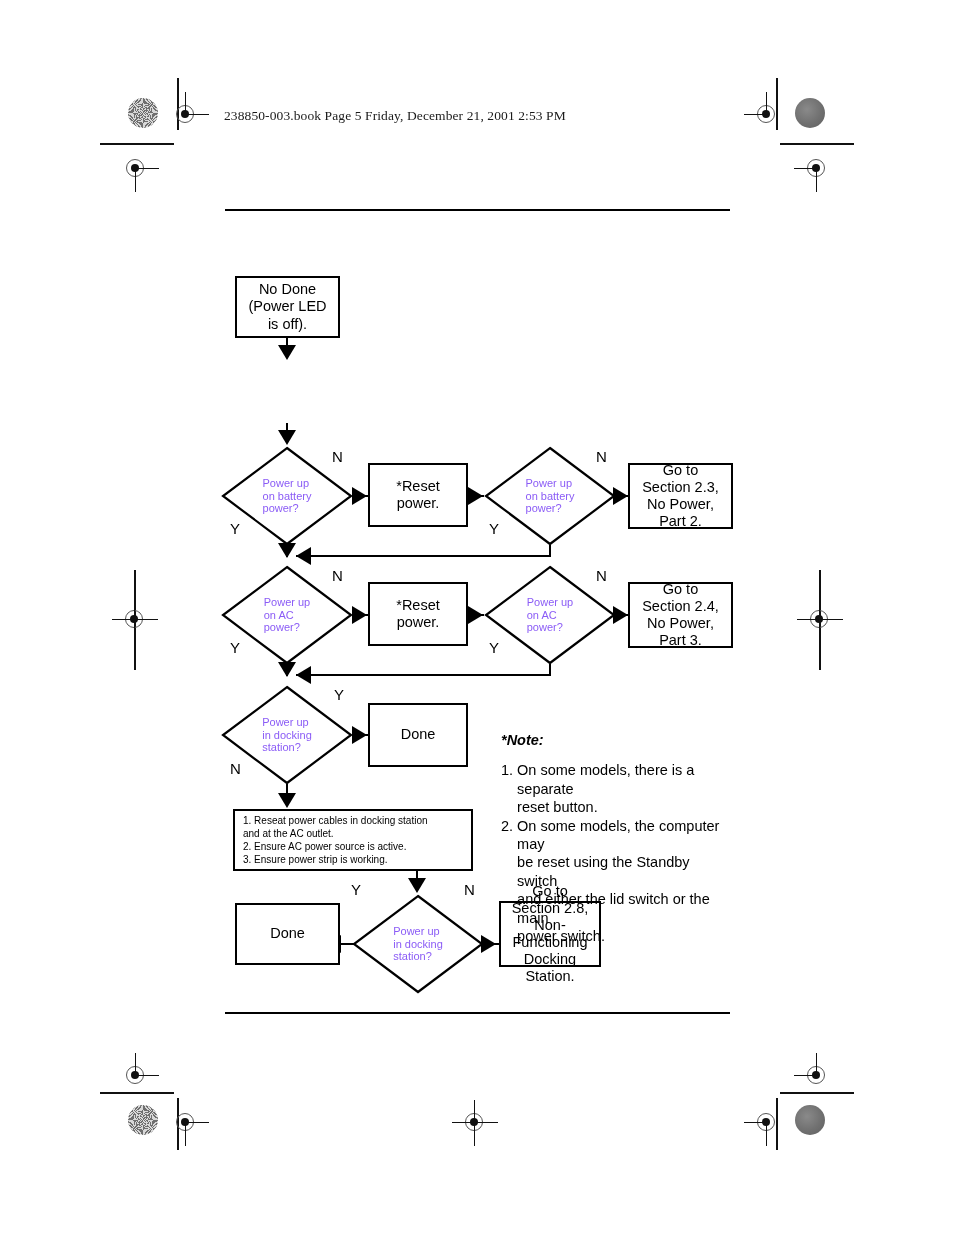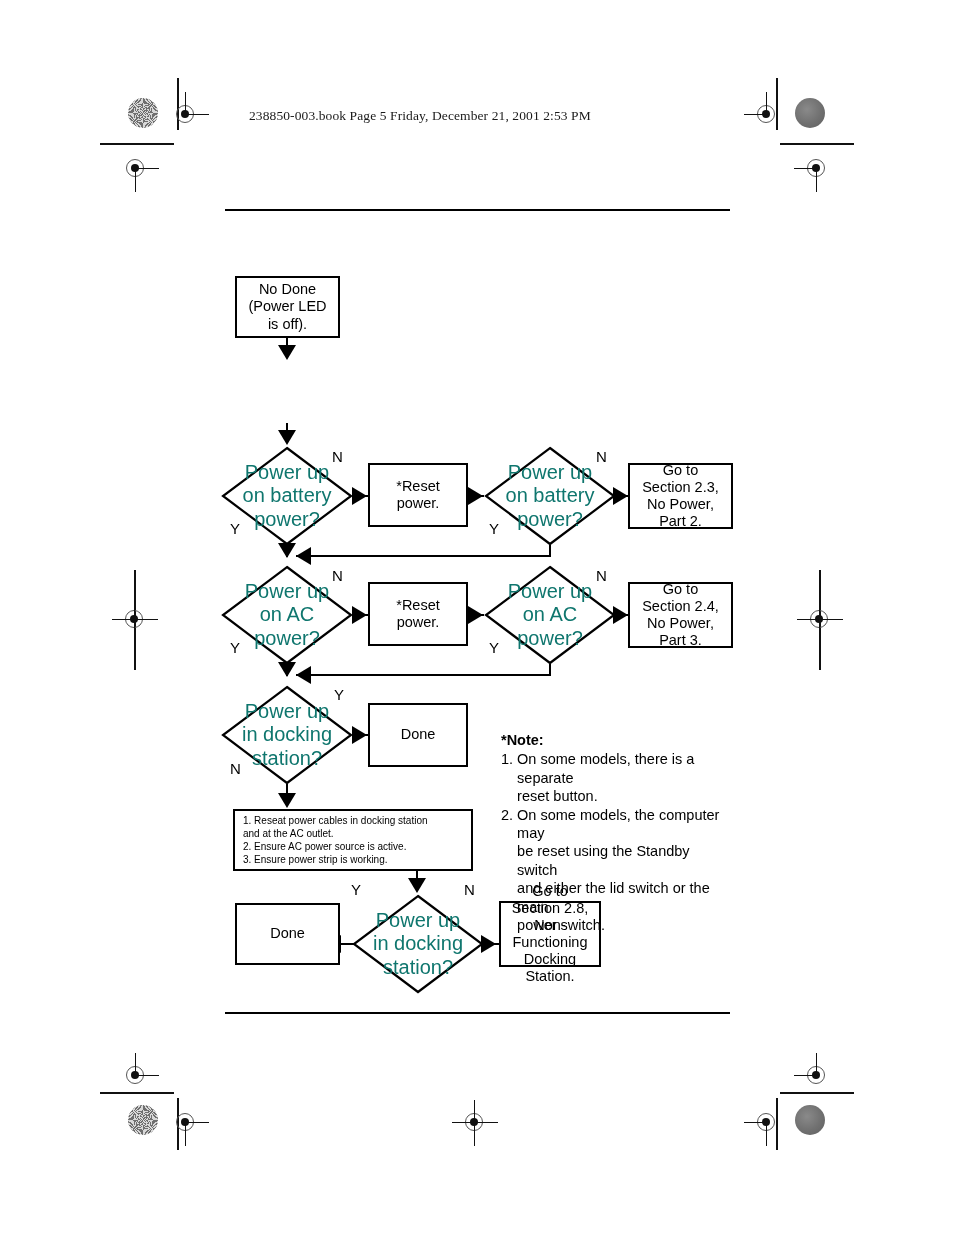--- a/index.html
+++ b/index.html
@@ -92,21 +92,20 @@
   }
 
   
   .book-header {
     position: absolute;
     font-family: "Liberation Serif", serif;
     font-size: 13.5px;
     color: #1a1a1a;
     white-space: nowrap;
     letter-spacing: 0.1px;
-    margin-left: 25px;
   }
 
   
   .fc-box {
     position: absolute;
     border: 2.2px solid #000;
     background: #ffffff;
     box-sizing: border-box;
     display: flex;
     align-items: center;
@@ -141,25 +140,24 @@
   }
   .fc-diamond .dlabel {
     position: absolute;
     left: 0;
     top: 0;
     width: 100%;
     height: 100%;
     display: flex;
     align-items: center;
     justify-content: center;
-    text-align: center;
-    font-size: 20px;
+    font-size: 11px;
     line-height: 1.18;
     white-space: pre-line;
-    color: #0f766e;
+    color: #8b5cf6;
     pointer-events: none;
   }
 
   .conn {
     position: absolute;
     background: #000;
   }
   .conn.h { height: 2px; }
   .conn.v { width: 2px; }
 
@@ -193,21 +191,22 @@
 
   
   .note-block {
     position: absolute;
     font-size: 14.5px;
     line-height: 1.27;
     color: #000;
   }
   .note-title {
     font-weight: bold;
-    margin-bottom: 1px;
+    margin-bottom: 12px;
+    font-style: italic;
   }
   .note-item {
     display: flex;
     gap: 4px;
     margin-bottom: 0px;
   }
   .note-num { flex: 0 0 auto; }
   .note-text { flex: 1 1 auto; white-space: pre-line; }
 </style>
 </head>

